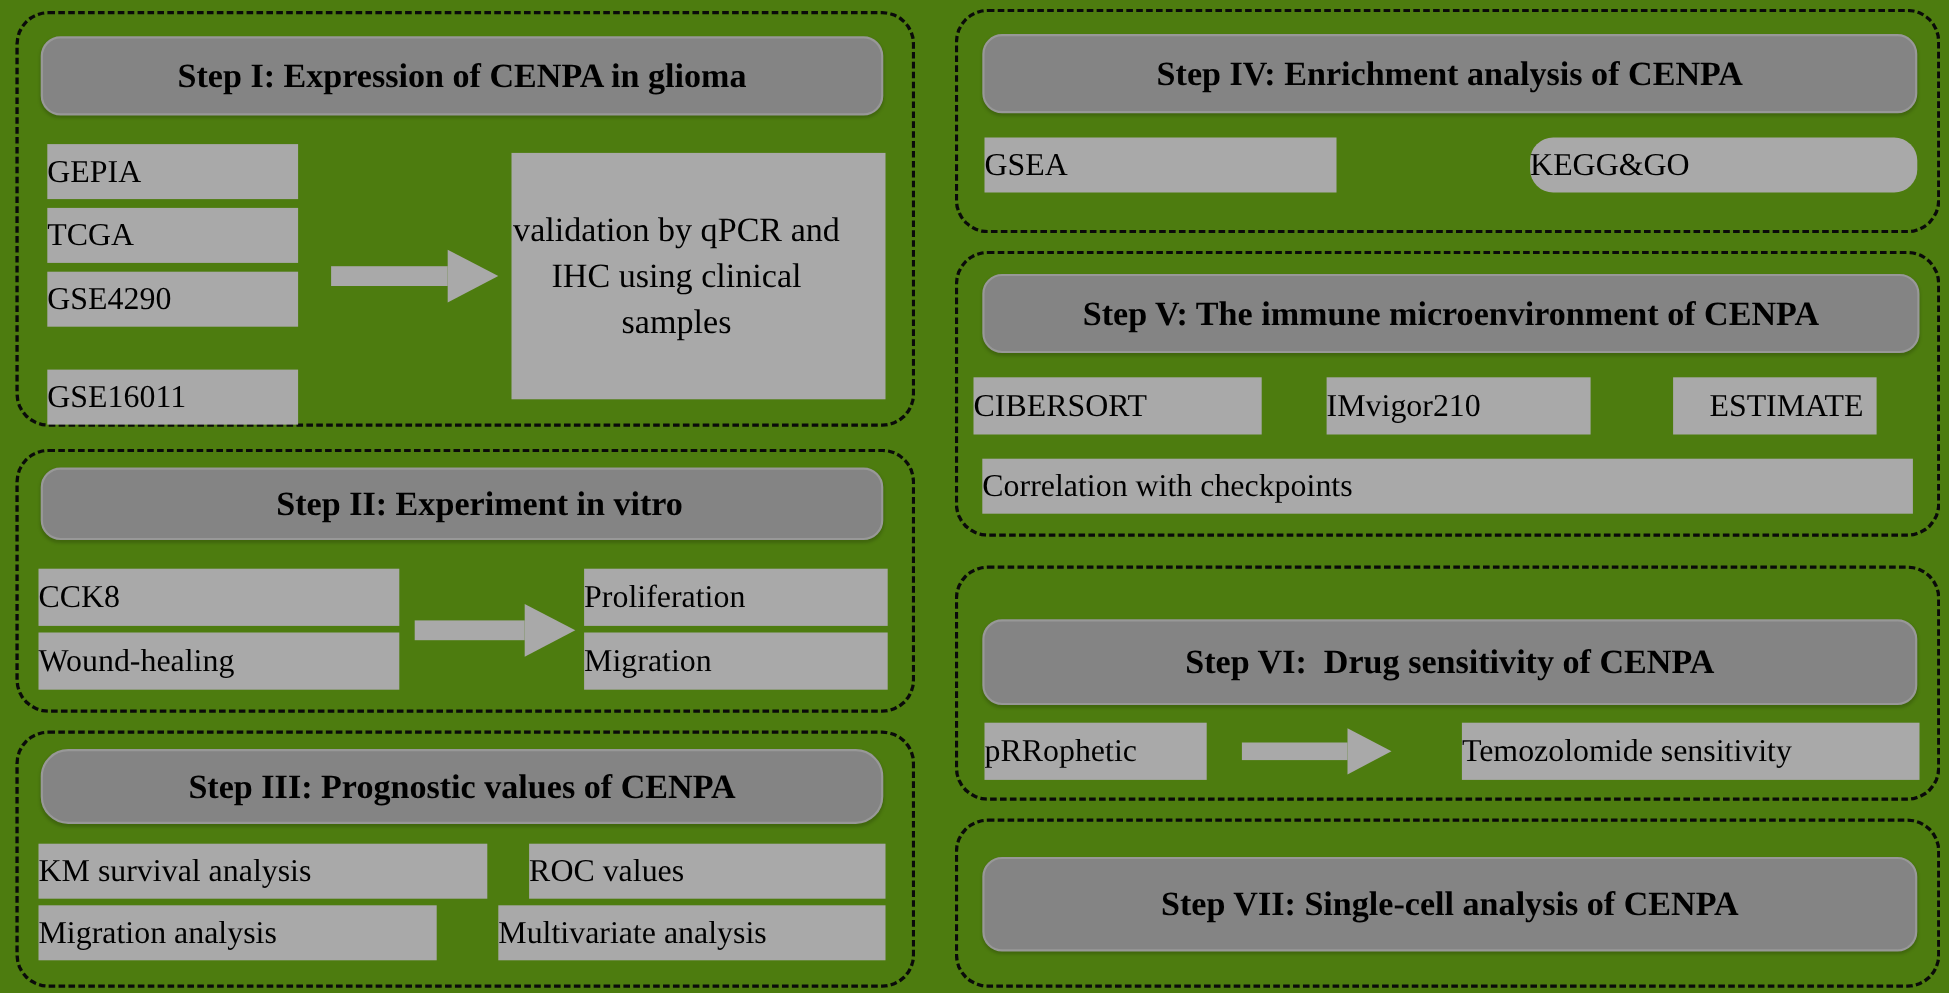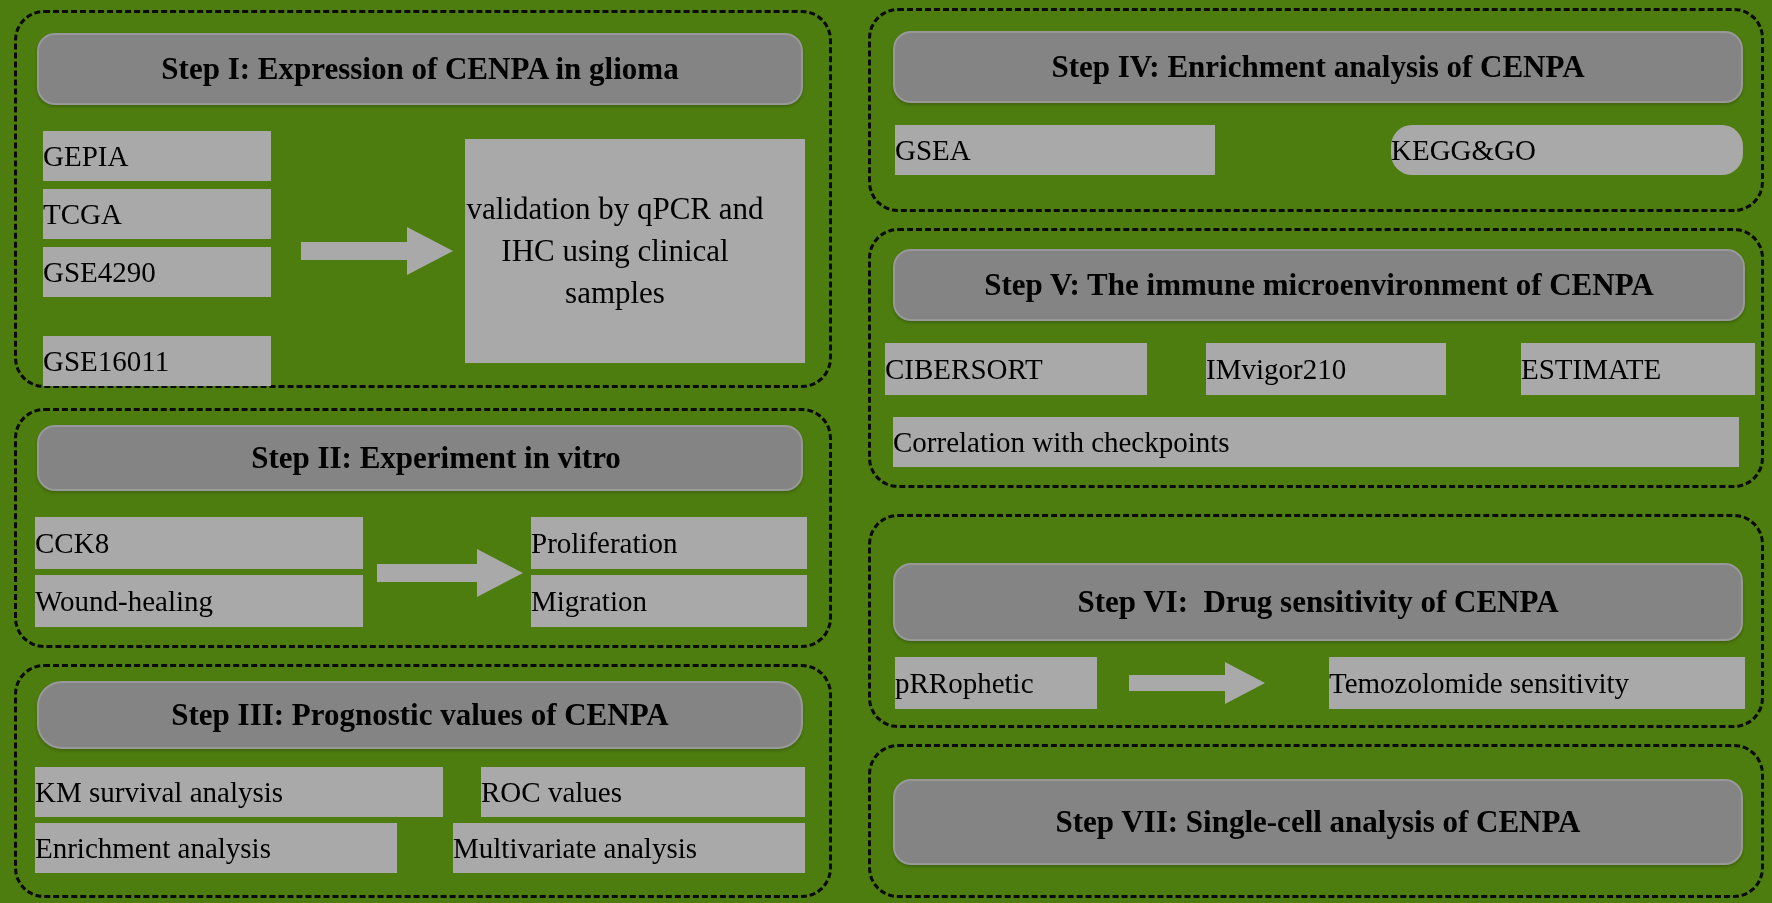--- a/index.html
+++ b/index.html
@@ -92,21 +92,21 @@
 
   
   #h4{left:22px;top:20px;width:850px;height:72px;}
   #gsea{left:24px;top:114px;width:320px;height:50px;}
   #kegg{left:520px;top:114px;width:352px;height:50px;border-radius:21px;}
 
   
   #h5{left:22px;top:18px;width:852px;height:72px;}
   #ciber{left:14px;top:112px;width:262px;height:52px;}
   #imvigor{left:335px;top:112px;width:240px;height:52px;}
-  #estimate{left:650px;top:112px;width:234px;height:52px;}
+  #estimate{left:650px;top:112px;width:185px;height:52px;padding-left:33px;}
   #corr{left:22px;top:186px;width:846px;height:50px;}
 
   
   #h6{left:22px;top:46px;width:850px;height:78px;}
   #prro{left:24px;top:140px;width:202px;height:52px;}
   #arrow6{left:258px;top:145px;width:136px;height:42px;}
   #temo{left:458px;top:140px;width:416px;height:52px;}
 
   
   #h7{left:22px;top:32px;width:850px;height:86px;}
@@ -167,21 +167,21 @@
     <div class="hdr" id="h3">
       <span>Step III: Prognostic values of CENPA</span>
     </div>
     <div class="box" id="km">
       <span>KM survival analysis</span>
     </div>
     <div class="box" id="roc">
       <span>ROC values</span>
     </div>
     <div class="box" id="uni">
-      <span>Enrichment analysis</span>
+      <span>Migration analysis</span>
     </div>
     <div class="box" id="multi">
       <span>Multivariate analysis</span>
     </div>
   </div>
 
   <div class="panel" id="c4">
     <div class="hdr" id="h4">
       <span>Step IV: Enrichment analysis of CENPA</span>
     </div>

